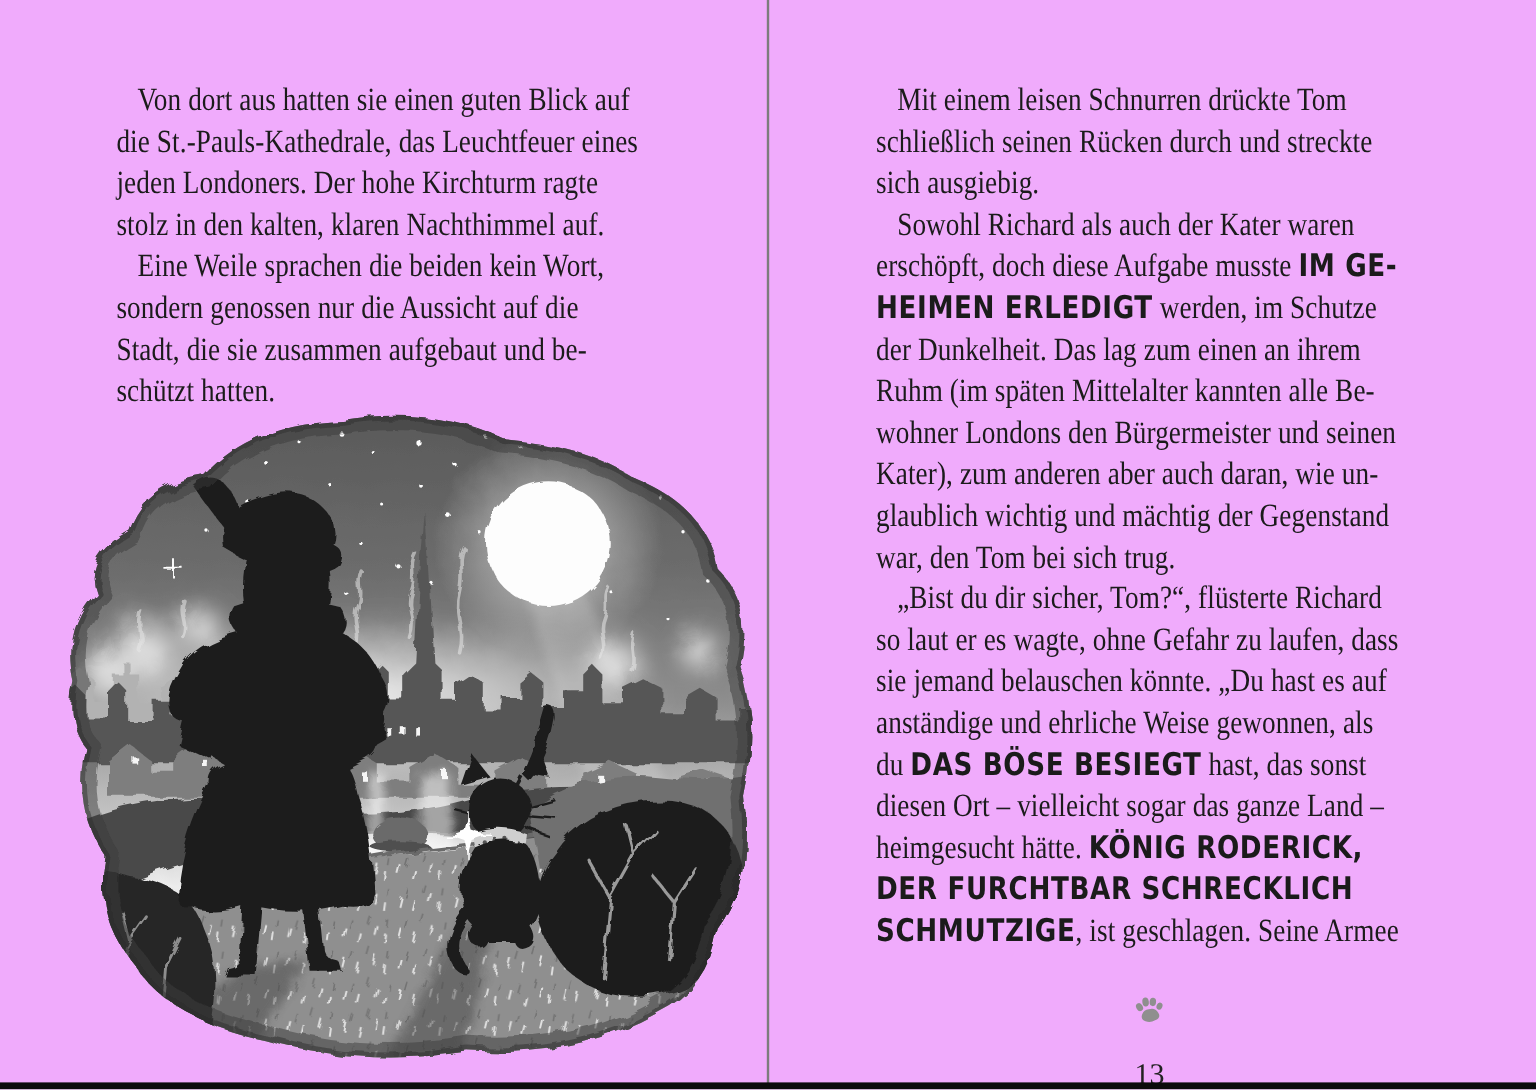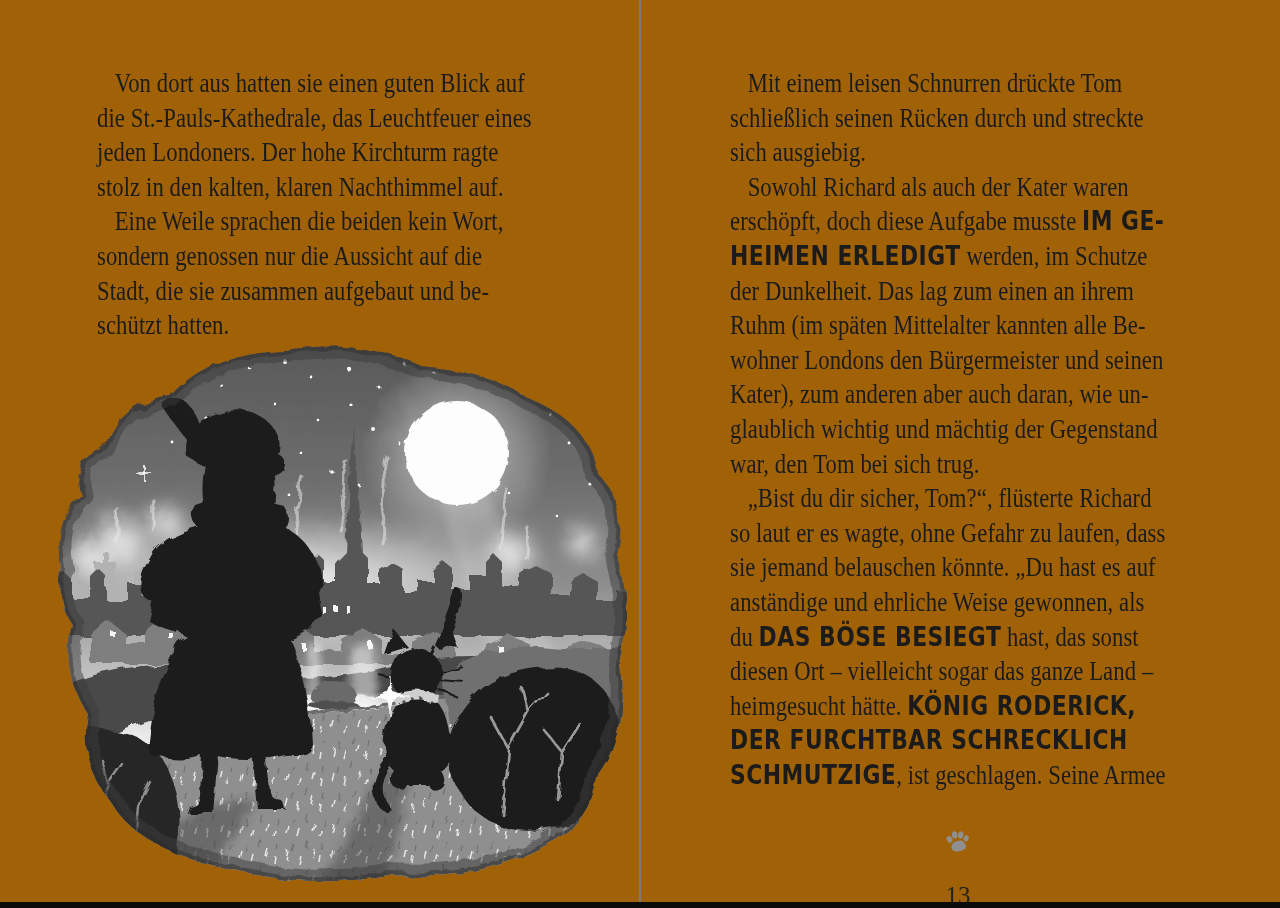--- a/index.html
+++ b/index.html
@@ -1,16 +1,16 @@
 <!DOCTYPE html>
 <html><head>
 <meta charset="utf-8">
 <style>
   html,body{margin:0;padding:0;background:#e9e9e9;}
-  .screen{position:relative;width:1280px;height:908px;background:#a16207;overflow:hidden;
+  .screen{position:relative;width:1280px;height:908px;background:#f0abfc;overflow:hidden;
           font-family:"Liberation Serif","DejaVu Serif",serif;color:#1b1b1b;}
   .gutter{position:absolute;top:0;left:639px;width:2px;height:903px;background:#7c7c7c;}
   .bottom-bar{position:absolute;left:0;top:902px;width:1280px;height:6px;background:#0b0b0b;}
   .textcol{position:absolute;top:66px;transform:scaleX(0.84);transform-origin:0 0;width:566px;}
   .textcol.left{left:97px;}
   .textcol.right{left:730px;}
   .line{white-space:nowrap;height:34.6px;line-height:34.6px;font-size:27px;letter-spacing:0.1px;}
   .line.indent{padding-left:21px;}
   .seg.display{font-family:"DejaVu Sans",sans-serif;font-weight:bold;font-size:26px;letter-spacing:0.6px;}
   .folio{position:absolute;left:730px;top:830px;width:456px;display:flex;align-items:center;justify-content:center;gap:26px;flex-direction:column;}

